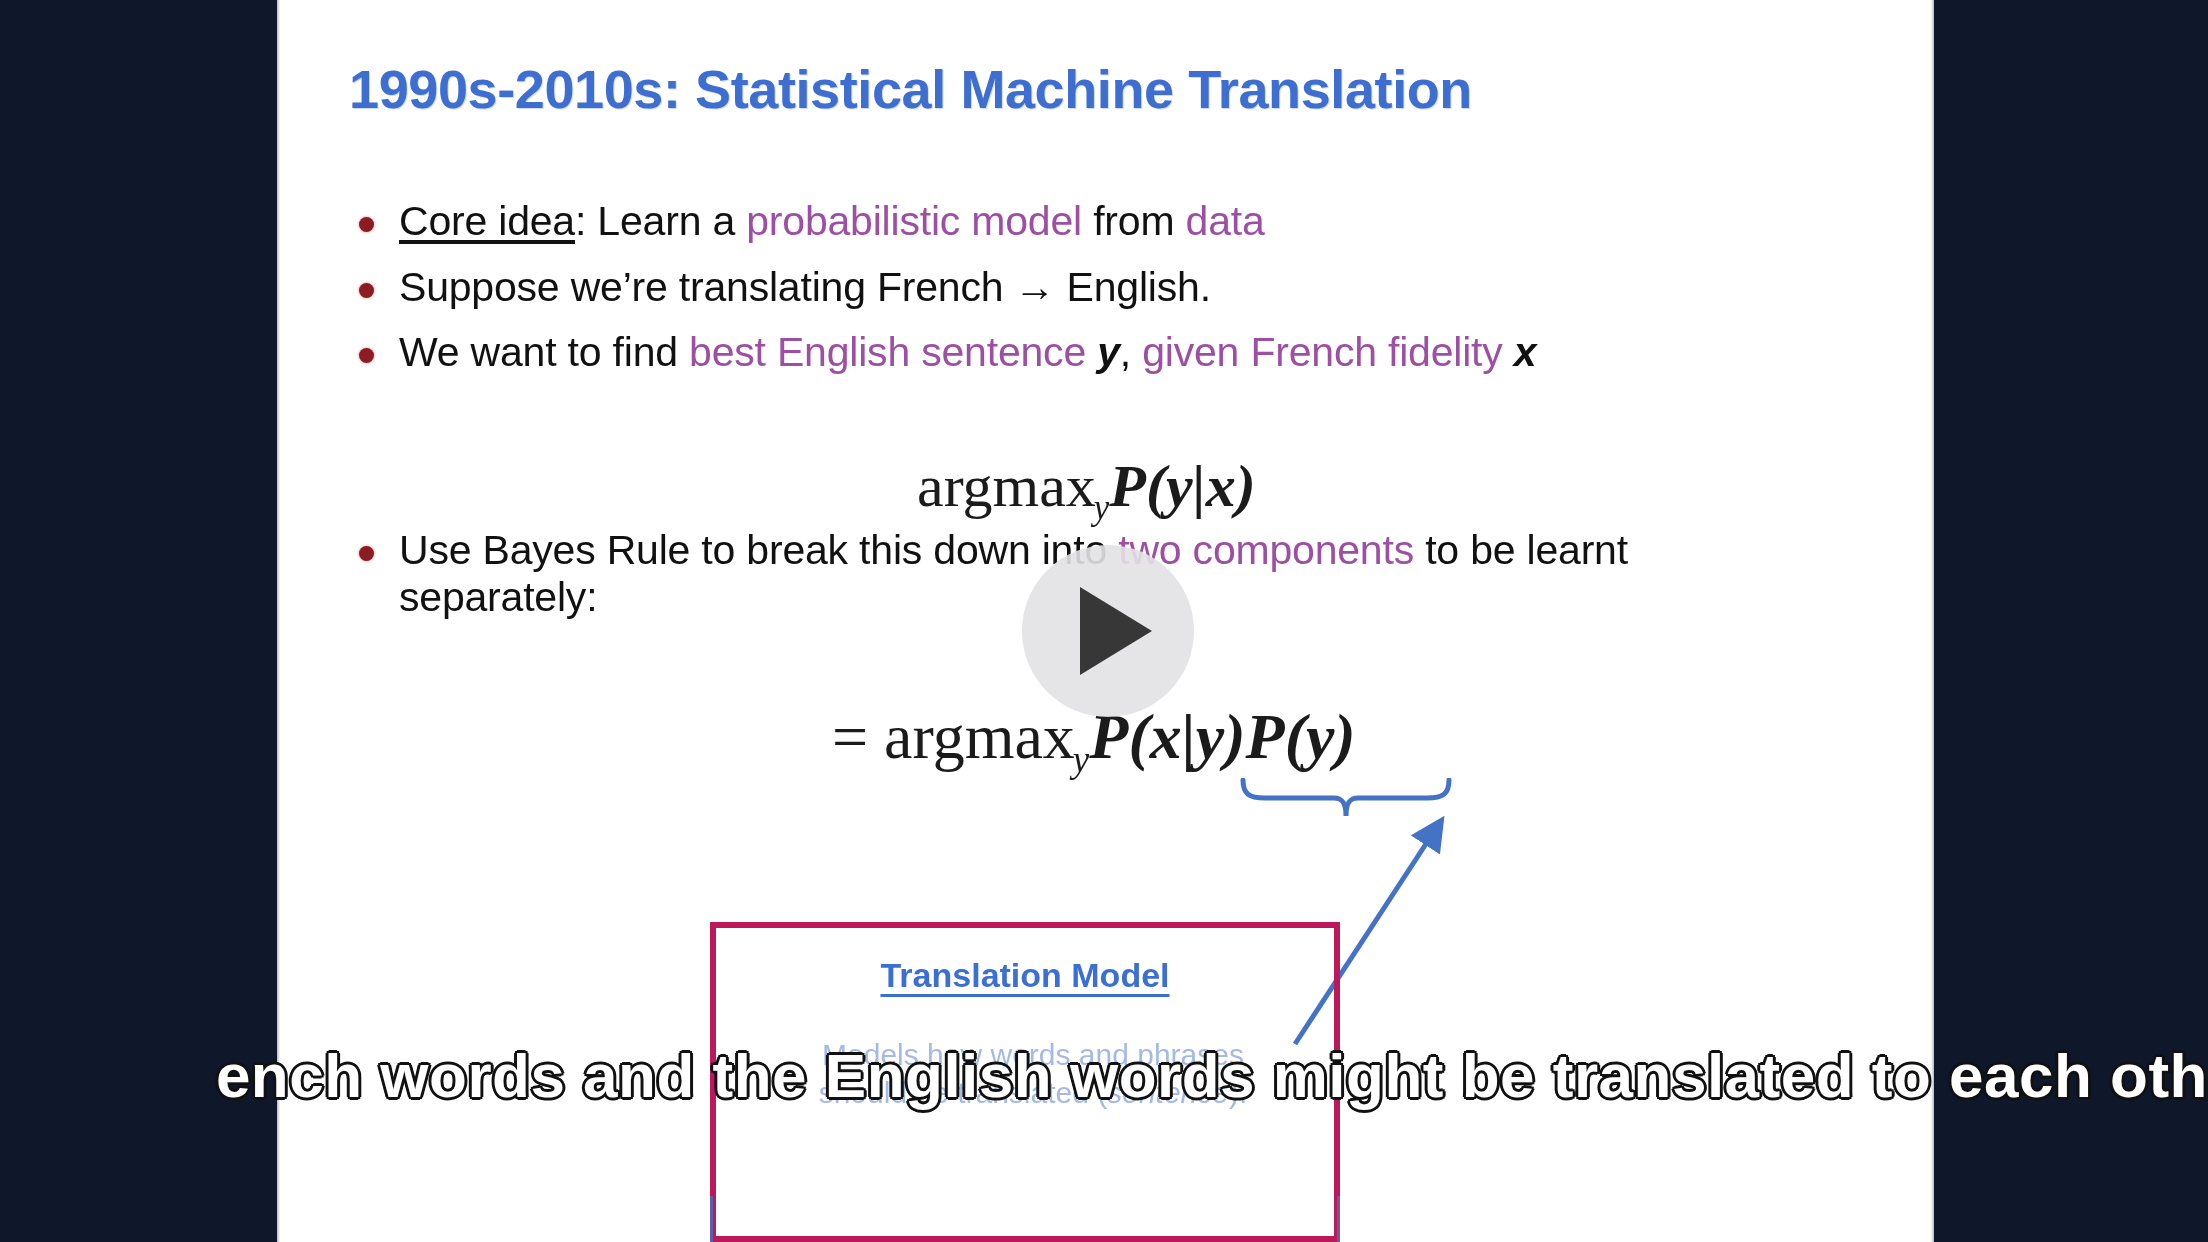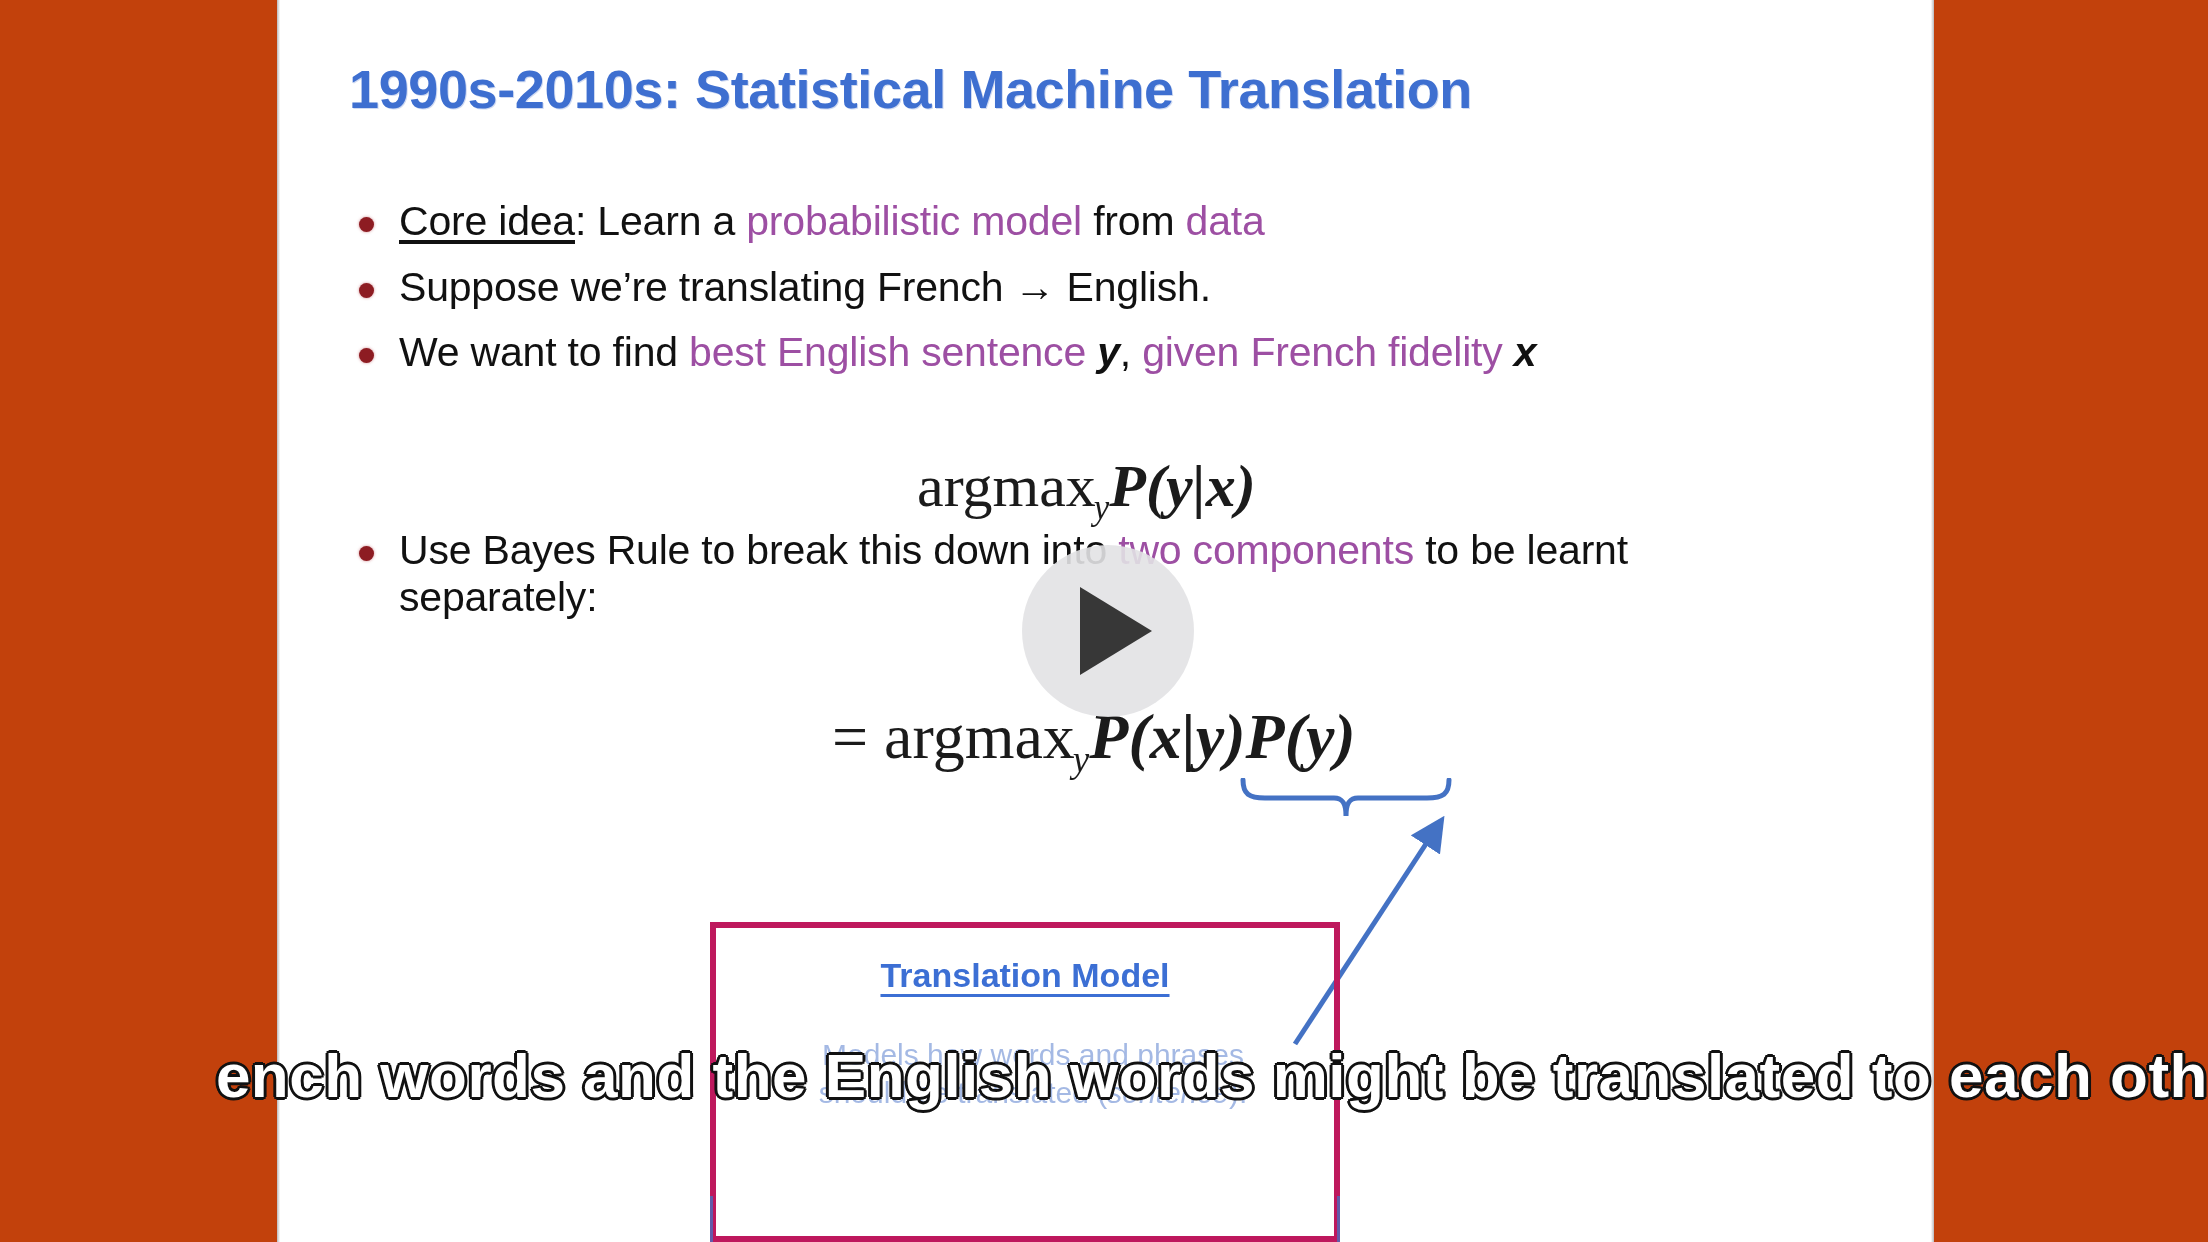--- a/index.html
+++ b/index.html
@@ -10,21 +10,21 @@
     width: 2208px;
     height: 1242px;
     overflow: hidden;
   }
   * { box-sizing: border-box; }
 
   #viewport {
     position: relative;
     width: 2208px;
     height: 1242px;
-    background: #c2410c;
+    background: #0f172a;
     font-family: "Liberation Sans", sans-serif;
   }
 
   
   #slide {
     position: absolute;
     left: 277px;
     top: 0px;
     width: 1657px;
     height: 1242px;

